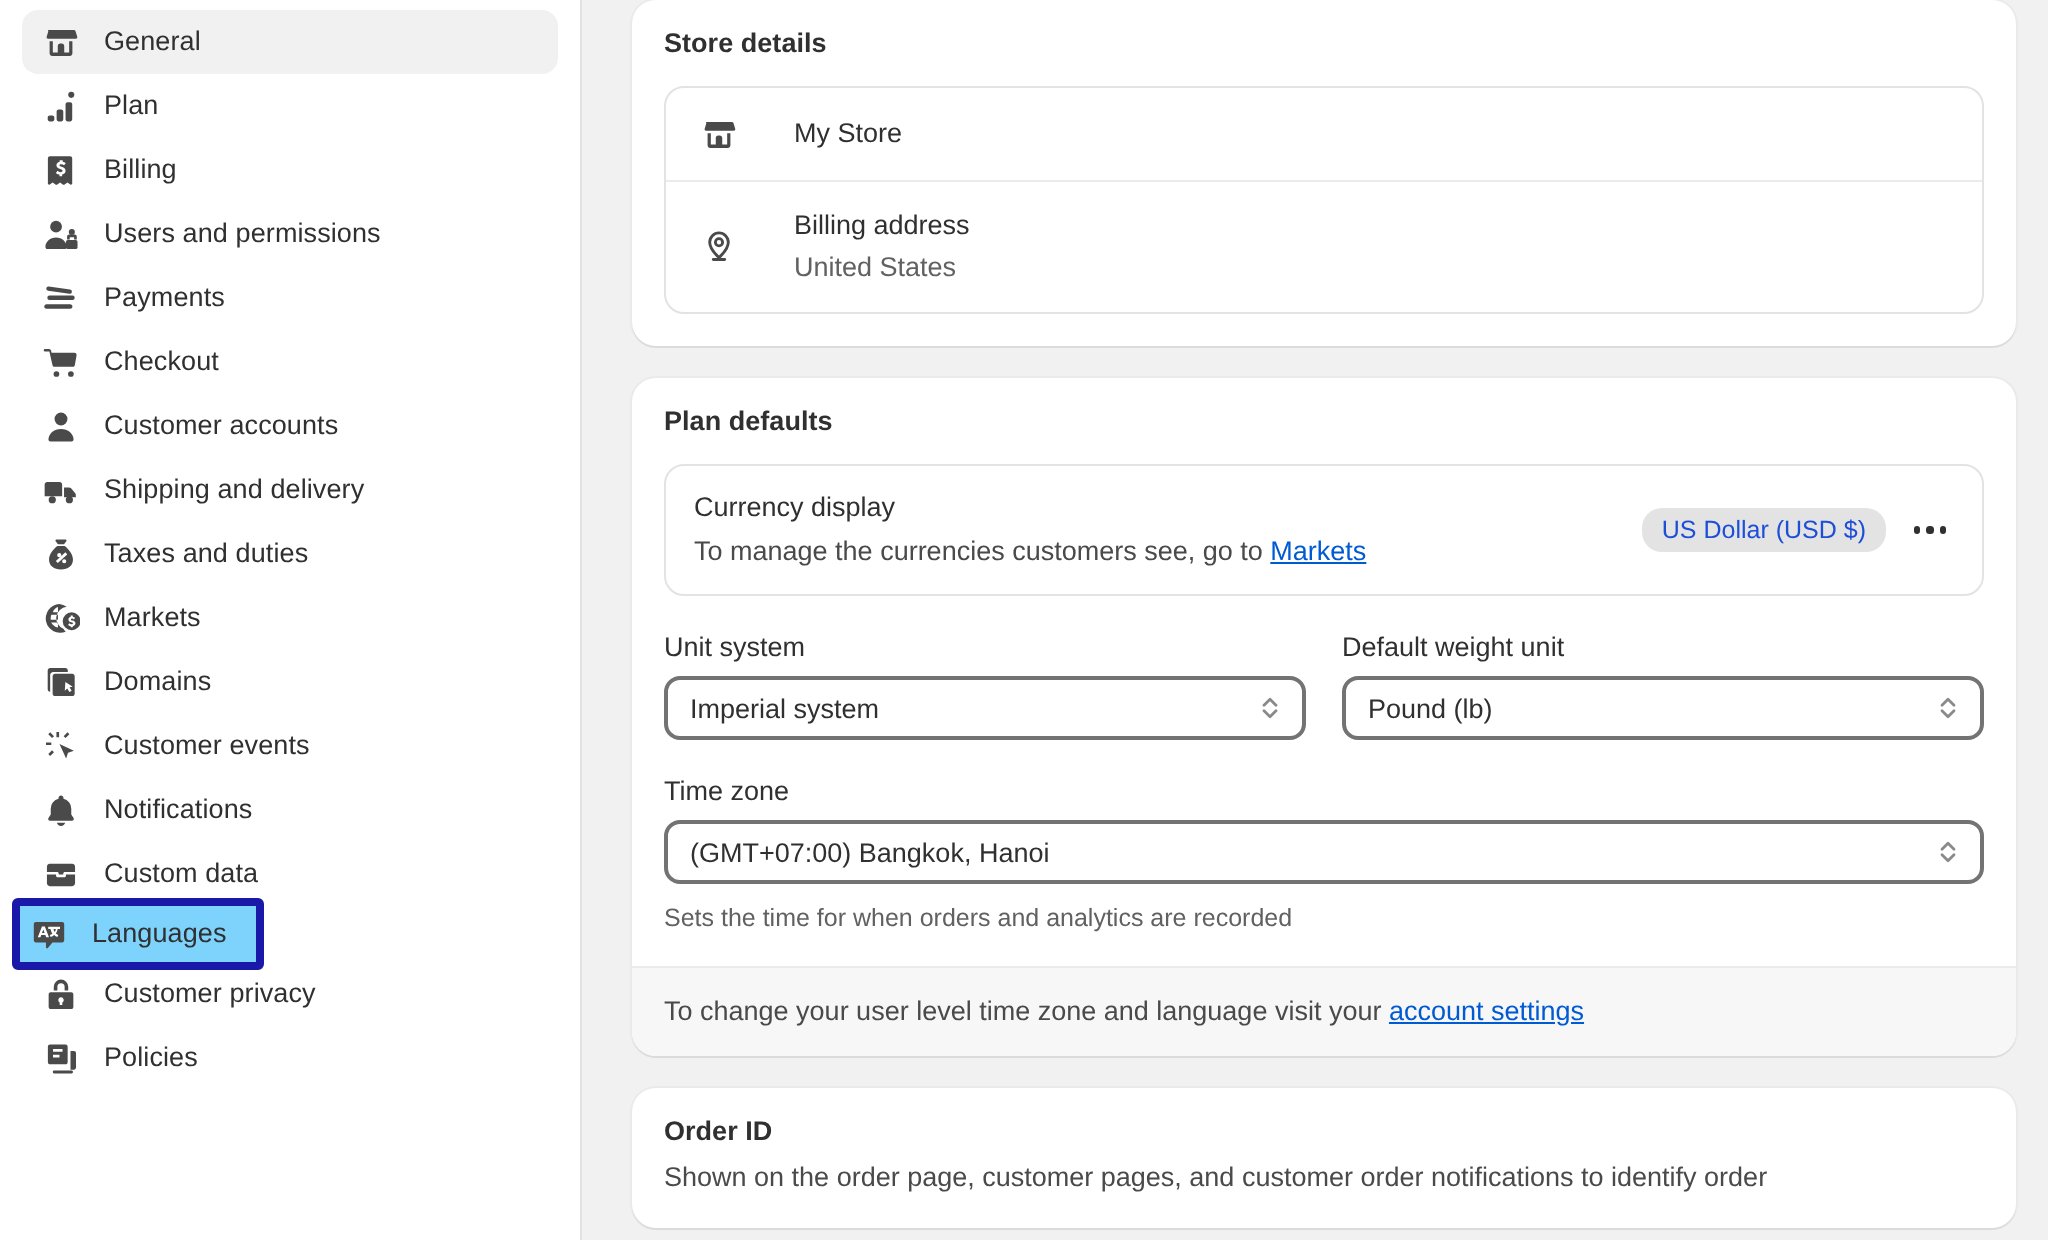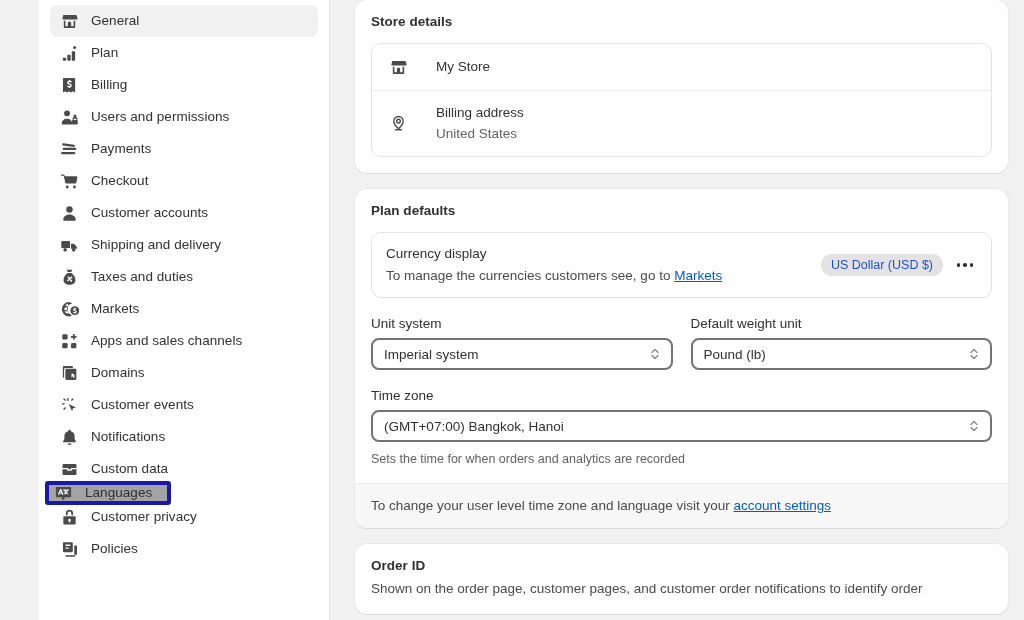--- a/index.html
+++ b/index.html
@@ -3,21 +3,21 @@
 <meta charset="utf-8">
 <style>
   * { box-sizing: border-box; margin: 0; padding: 0; }
   html, body {
     width: 1024px; height: 620px;
     overflow: hidden;
     background: #f1f1f1;
     font-family: "Liberation Sans", sans-serif;
     -webkit-font-smoothing: antialiased;
   }
-  .app { display: flex; width: 1024px; height: 620px; background: #f1f1f1; padding-left: 39px; }
+  .app { display: flex; width: 1024px; height: 620px; background: #f1f1f1; }
 
   
   .sidebar {
     width: 291px; height: 620px;
     background: #ffffff;
     border-right: 1px solid #e3e3e3;
     padding: 5px 0 0 0;
     position: relative;
     flex: 0 0 291px;
   }
@@ -43,24 +43,24 @@
     font-size: 13.5px;
     color: #303030;
     letter-spacing: 0.05px;
     line-height: 1;
     white-space: nowrap;
   }
   
   .nav-item.highlighted {
     border: 4px solid #1a18a8;
     border-radius: 3px;
-    background: #a3a3a3;
+    background: #7dd3fc;
     margin: -4px 11px -4px 6px;
     padding: 0 10px 0 4px;
-    height: 24px;
+    height: 36px;
     width: 126px;
   }
 
   
   .content {
     flex: 1 1 auto;
     height: 620px;
     background: #f1f1f1;
     padding: 0 16px 0 25px;
     overflow: hidden;
@@ -273,31 +273,20 @@
             <svg width="19" height="19" viewBox="0 0 20 20" fill="currentColor">
               <path d="M9.1 2.1a7.6 7.6 0 1 0 3.4 14.6 5.6 5.6 0 0 1-1.1-1.5 6 6 0 0 1 1.6-11.6A7.6 7.6 0 0 0 9.1 2.1Zm-.7 1.6v2.7H5.7c.4-1.2 1.4-2.3 2.7-2.7ZM4.9 7.8h3.5v2.6H4.6a6.2 6.2 0 0 1 .3-2.6Zm-.1 4h3.6v2.7a5.5 5.5 0 0 1-3.6-2.7Z"></path>
               <path d="M15.6 6.5a4.7 4.7 0 1 0 0 9.4 4.7 4.7 0 0 0 0-9.4Zm.6 7.3v.6h-1.1v-.6c-.6-.1-1.1-.4-1.4-.7l.7-.8c.3.3.7.5 1.2.5.4 0 .7-.2.7-.5 0-.3-.2-.4-.9-.6-.8-.2-1.5-.6-1.5-1.5 0-.7.5-1.2 1.2-1.4v-.6h1.1v.6c.5.1.9.3 1.2.6l-.6.8c-.3-.3-.6-.4-1-.4s-.6.2-.6.4c0 .3.2.4.9.6.8.2 1.5.6 1.5 1.5 0 .8-.5 1.3-1.4 1.5Z"></path>
             </svg>
           </span>
           <span class="nav-label">Markets</span>
         </div>
         <div class="nav-item">
           <span class="nav-icon">
             <svg width="19" height="19" viewBox="0 0 20 20" fill="currentColor">
-              <rect x="2.4" y="2.4" width="5.6" height="5.6" rx="1.2"></rect>
-              <rect x="2.4" y="11.6" width="5.6" height="5.6" rx="1.2"></rect>
-              <rect x="11.6" y="11.6" width="5.6" height="5.6" rx="1.2"></rect>
-              <path d="M13.6 2.2v2h-2v1.8h2v2h1.8v-2h2V4.2h-2v-2h-1.8Z"></path>
-            </svg>
-          </span>
-          <span class="nav-label">Apps and sales channels</span>
-        </div>
-        <div class="nav-item">
-          <span class="nav-icon">
-            <svg width="19" height="19" viewBox="0 0 20 20" fill="currentColor">
               <path d="M3 3.4c0-.7.6-1.3 1.3-1.3h8c.7 0 1.3.6 1.3 1.3v.8H5.9c-.9 0-1.6.7-1.6 1.6v8.8h-.1c-.7 0-1.2-.6-1.2-1.3V3.4Z"></path>
               <path d="M5.6 6.4c0-.7.6-1.3 1.3-1.3h9c.7 0 1.3.6 1.3 1.3v9.2c0 .7-.6 1.3-1.3 1.3h-9c-.7 0-1.3-.6-1.3-1.3V6.4Zm6.7 3.1-.3 4.6 1.3-1.2 1.1 1.9 1.2-.7-1.1-1.9 1.7-.2-3.9-2.5Z"></path>
             </svg>
           </span>
           <span class="nav-label">Domains</span>
         </div>
         <div class="nav-item">
           <span class="nav-icon">
             <svg width="19" height="19" viewBox="0 0 20 20" fill="currentColor">
               <path d="M9.2 8.4 16.8 12l-3.1 1-1 3.1-3.5-7.7Z"></path>

